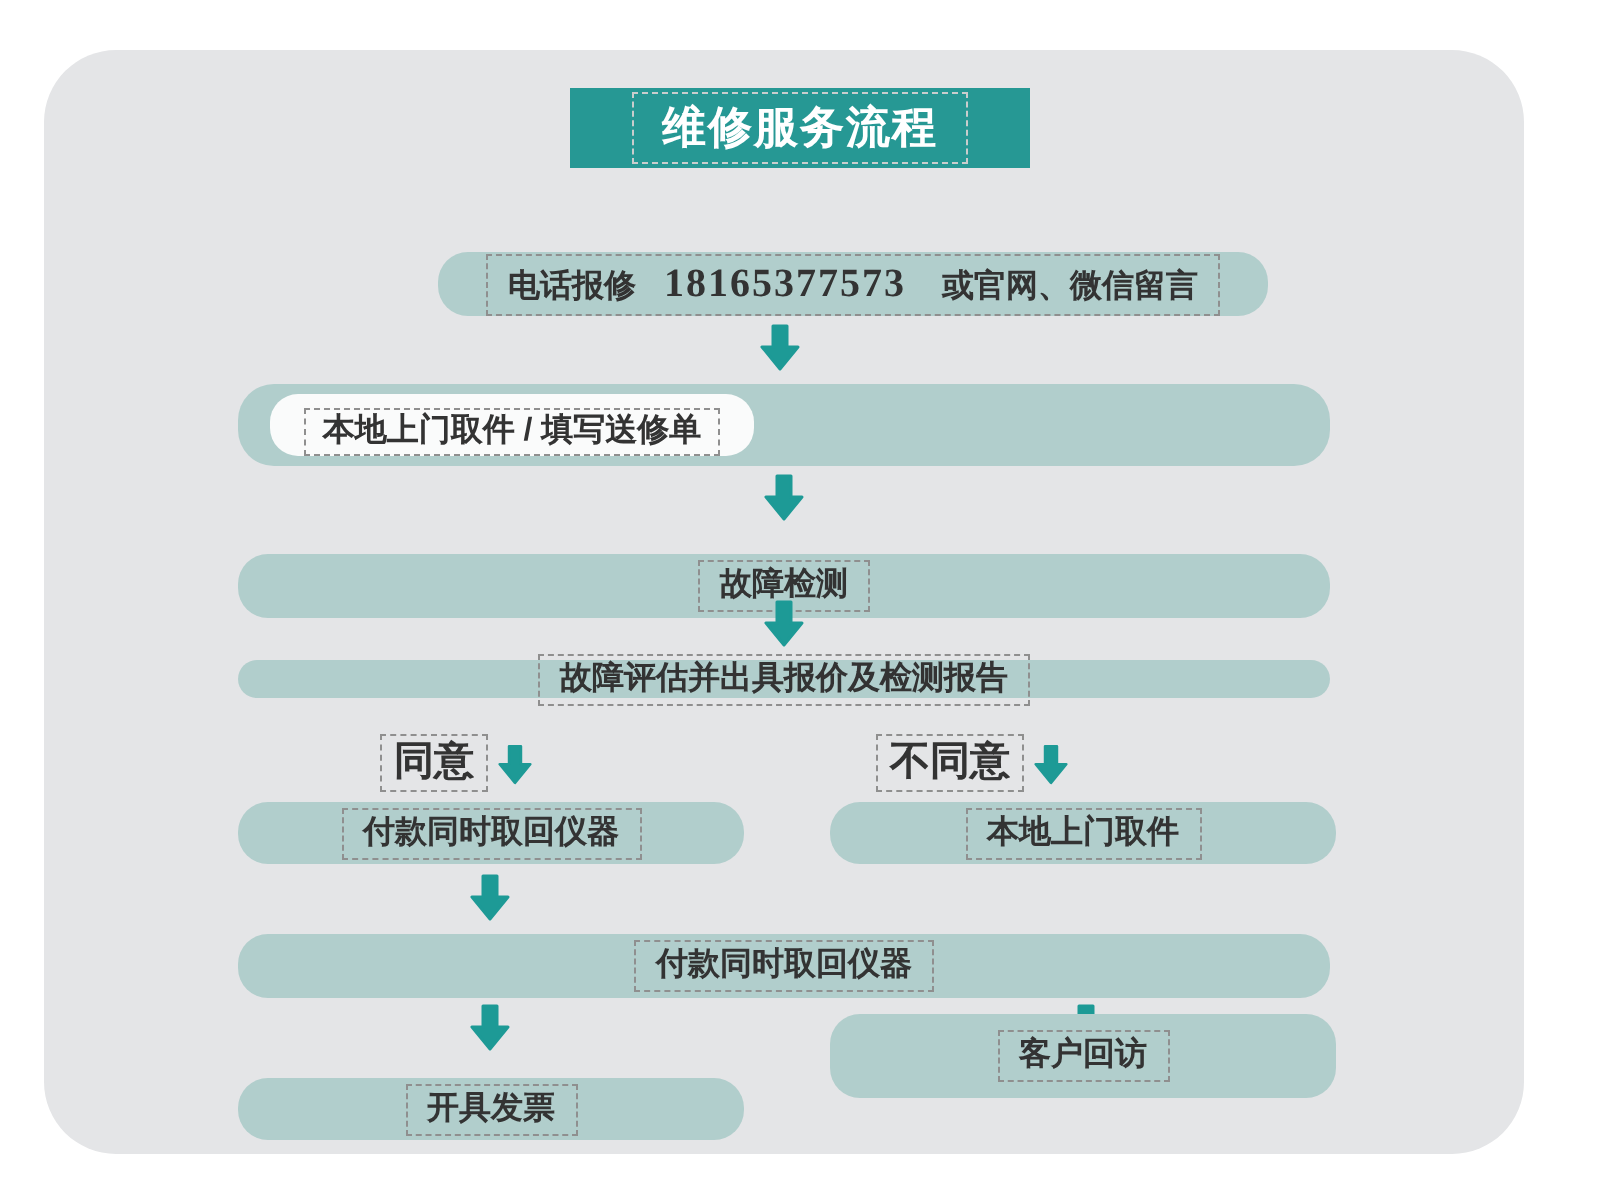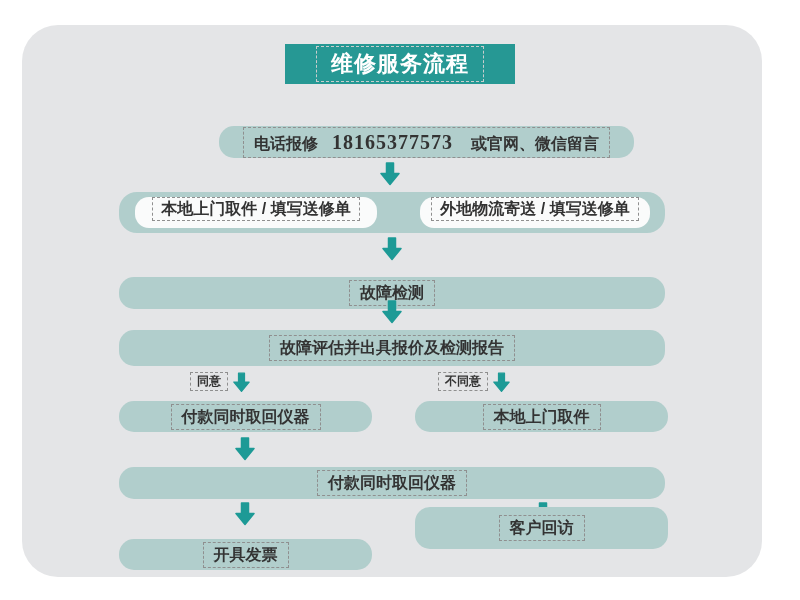--- a/index.html
+++ b/index.html
@@ -29,44 +29,44 @@
   }
   .phone{
     font-family:"Liberation Serif","DejaVu Serif",serif;
     font-size:20px;font-weight:600;letter-spacing:1px;margin:0 14px;
   }
   .suffix{margin-left:4px;}
   .box.r1{left:197px;top:101px;width:415px;height:32px;}
   .band{left:97px;top:167px;width:546px;height:41px;border-radius:18px;justify-content:flex-start;}
   .whitebtn{
     position:absolute;top:5px;height:31px;background:#fafbfb;border-radius:14px;
-    display:flex;align-items:flex-start;justify-content:center;
+    display:flex;align-items:flex-end;justify-content:center;
     color:#333333;font-weight:bold;font-size:16px;white-space:nowrap;
   }
   .whitebtn .frame{padding:1px 8px;}
   .whitebtn.wleft{left:16px;width:242px;}
   .whitebtn.wright{left:301px;width:230px;}
   .box.r3{left:97px;top:252px;width:546px;height:32px;}
-  .box.r4{left:97px;top:305px;width:546px;height:36px;justify-content:center;}
+  .box.r4{left:97px;top:305px;width:546px;height:19px;justify-content:center;}
   .box.r5l{left:97px;top:376px;width:253px;height:31px;}
   .box.r5r{left:393px;top:376px;width:253px;height:31px;}
   .box.r6{left:97px;top:442px;width:546px;height:32px;}
   .box.r7l{left:97px;top:514px;width:253px;height:31px;}
   .box.r7r{left:393px;top:482px;width:253px;height:42px;}
   .arrow{position:absolute;width:20px;height:24px;}
   .arrow svg{display:block;}
   .a1{left:358px;top:137px;}
   .a2{left:360px;top:212px;}
   .a3{left:360px;top:275px;}
   .a4{left:213px;top:412px;}
   .a5{left:213px;top:477px;}
   .a6{left:511px;top:477px;}
   .branch{
     position:absolute;top:343px;height:26px;display:flex;align-items:center;gap:5px;
-    color:#333333;font-weight:bold;font-size:12px;
+    color:#333333;font-weight:bold;font-size:20px;
   }
   .branch .frame{padding:1px 6px;}
   .branch.agree{left:168px;}
   .branch.disagree{left:416px;}
   .branch svg{display:block;margin-top:2px;}
 </style>
 </head>
 <body>
 
 <div class="canvas">
@@ -84,23 +84,20 @@
 
     <div class="arrow a1">
       <svg width="20" height="24" viewBox="0 0 20 24">
           <path d="M6.5 1 L13.5 1 L13.5 11.5 L19 11.5 L10 22.5 L1 11.5 L6.5 11.5 Z" fill="#1d9a96" stroke="#1d9a96" stroke-width="1.5" stroke-linejoin="round"></path>
         </svg>
     </div>
 
     <div class="box band">
       <div class="whitebtn wleft">
         <span class="frame">本地上门取件 / 填写送修单</span>
-      </div>
-      <div class="whitebtn wright">
-        <span class="frame">外地物流寄送 / 填写送修单</span>
       </div>
     </div>
 
     <div class="arrow a2">
       <svg width="20" height="24" viewBox="0 0 20 24">
           <path d="M6.5 1 L13.5 1 L13.5 11.5 L19 11.5 L10 22.5 L1 11.5 L6.5 11.5 Z" fill="#1d9a96" stroke="#1d9a96" stroke-width="1.5" stroke-linejoin="round"></path>
         </svg>
     </div>
 
     <div class="box r3">

